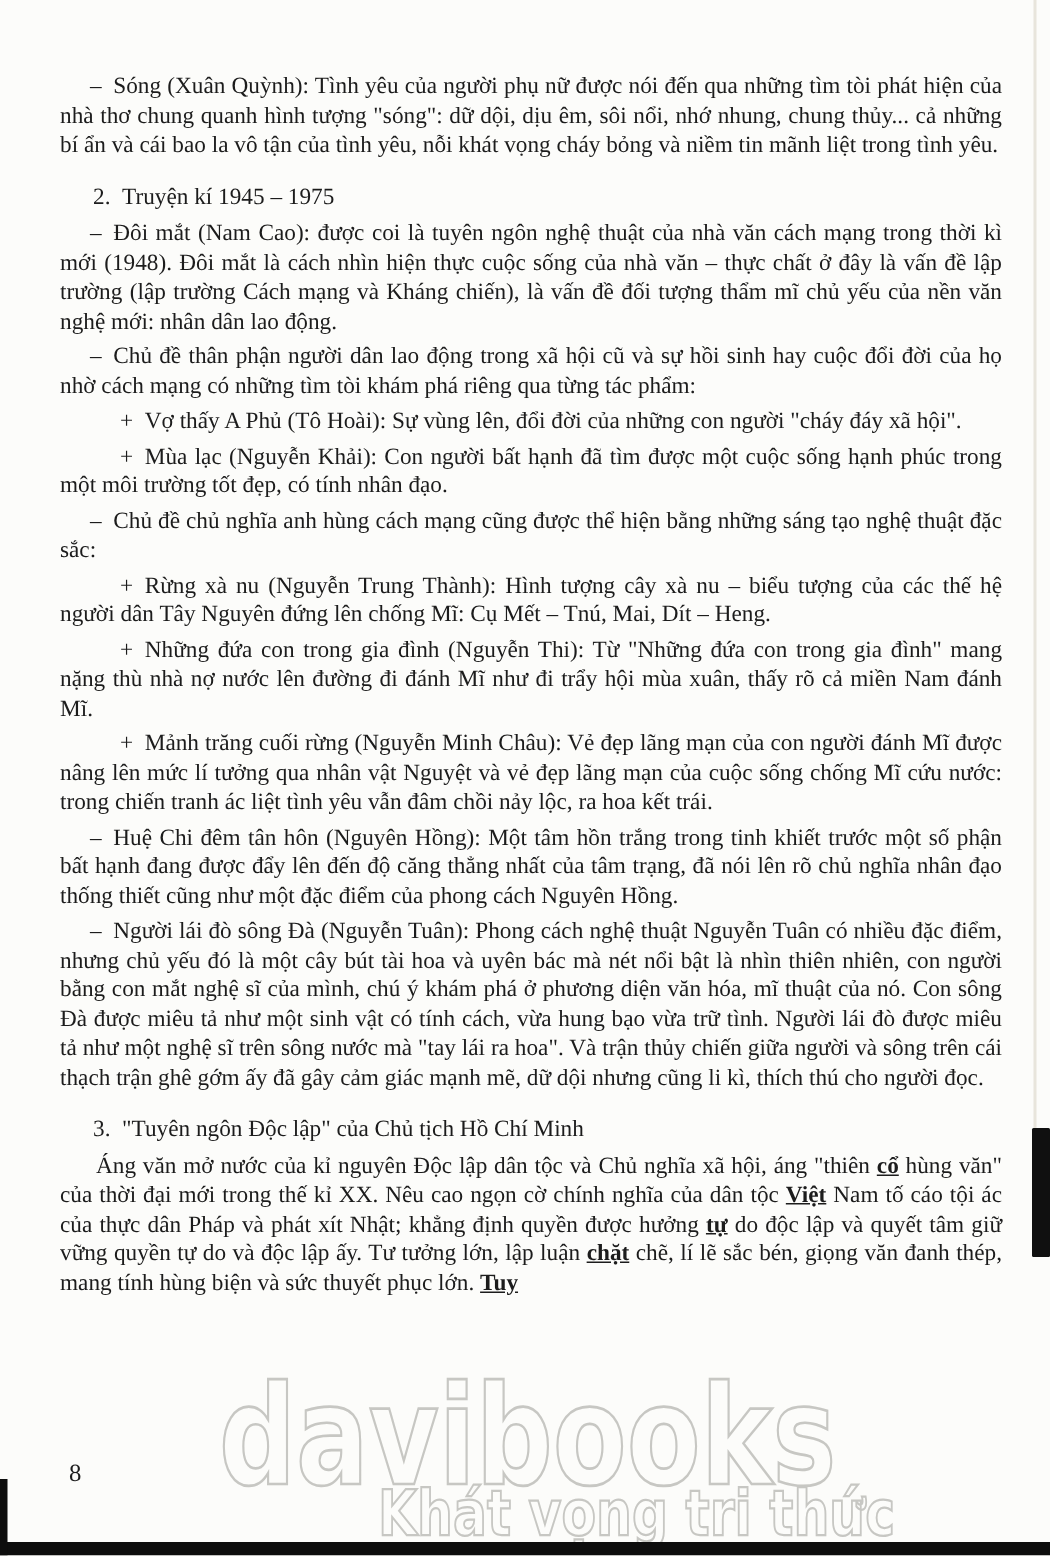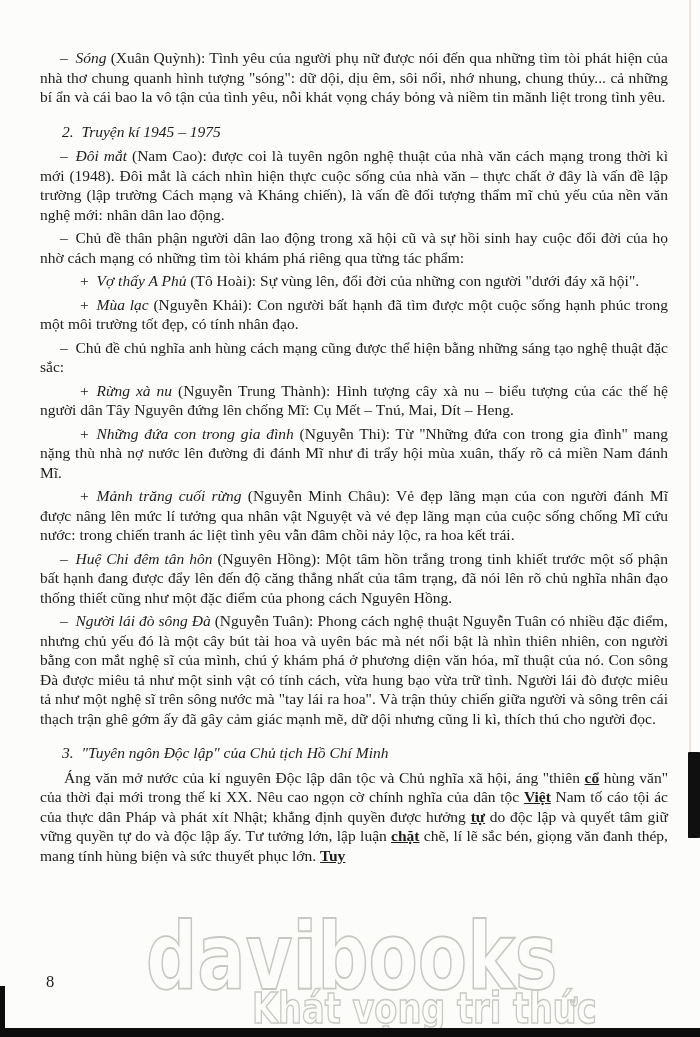--- a/index.html
+++ b/index.html
@@ -16,21 +16,21 @@
     position:absolute;
     left:40px; top:48px; width:628px;
     font-size:15.5px;
     line-height:19.5px;
     text-align:justify;
   }
   .doc p{margin:0 0 4px 0; text-indent:20px;}
   .doc p.item2{text-indent:40px;}
   .doc p.heading{text-indent:22px; margin:15px 0 5px 0;}
   .doc p.plain{text-indent:24px;}
-  .r-i{font-style:italic;}
+  .r-i{}
   .r-b{font-weight:bold;text-decoration:underline;}
   
   .page-number{
     position:absolute; left:46px; top:972px;
     font-size:16.5px; color:#1c1c1c;
   }
   
   .wm{
     position:absolute;
     font-family:"DejaVu Sans", sans-serif;
@@ -73,21 +73,21 @@
   }
 </style>
 </head>
 <body>
 
 <div class="doc" id="doc">
     <p class="item1"><span>– </span><span class="r-i">Sóng</span><span> (Xuân Quỳnh): Tình yêu của người phụ nữ được nói đến qua những tìm tòi phát hiện của nhà thơ chung quanh hình tượng "sóng": dữ dội, dịu êm, sôi nổi, nhớ nhung, chung thủy... cả những bí ẩn và cái bao la vô tận của tình yêu, nỗi khát vọng cháy bỏng và niềm tin mãnh liệt trong tình yêu.</span></p>
     <p class="heading"><span class="r-i">2. Truyện kí 1945 – 1975</span></p>
     <p class="item1"><span>– </span><span class="r-i">Đôi mắt</span><span> (Nam Cao): được coi là tuyên ngôn nghệ thuật của nhà văn cách mạng trong thời kì mới (1948). Đôi mắt là cách nhìn hiện thực cuộc sống của nhà văn – thực chất ở đây là vấn đề lập trường (lập trường Cách mạng và Kháng chiến), là vấn đề đối tượng thẩm mĩ chủ yếu của nền văn nghệ mới: nhân dân lao động.</span></p>
     <p class="item1"><span>– Chủ đề thân phận người dân lao động trong xã hội cũ và sự hồi sinh hay cuộc đổi đời của họ nhờ cách mạng có những tìm tòi khám phá riêng qua từng tác phẩm:</span></p>
-    <p class="item2"><span>+ </span><span class="r-i">Vợ thấy A Phủ</span><span> (Tô Hoài): Sự vùng lên, đổi đời của những con người "dưới đáy xã hội".</span></p>
+    <p class="item2"><span>+ </span><span class="r-i">Vợ thấy A Phủ</span><span> (Tô Hoài): Sự vùng lên, đổi đời của những con người "cháy đáy xã hội".</span></p>
     <p class="item2"><span>+ </span><span class="r-i">Mùa lạc</span><span> (Nguyễn Khải): Con người bất hạnh đã tìm được một cuộc sống hạnh phúc trong một môi trường tốt đẹp, có tính nhân đạo.</span></p>
     <p class="item1"><span>– Chủ đề chủ nghĩa anh hùng cách mạng cũng được thể hiện bằng những sáng tạo nghệ thuật đặc sắc:</span></p>
     <p class="item2"><span>+ </span><span class="r-i">Rừng xà nu</span><span> (Nguyễn Trung Thành): Hình tượng cây xà nu – biểu tượng của các thế hệ người dân Tây Nguyên đứng lên chống Mĩ: Cụ Mết – Tnú, Mai, Dít – Heng.</span></p>
     <p class="item2"><span>+ </span><span class="r-i">Những đứa con trong gia đình</span><span> (Nguyễn Thi): Từ "Những đứa con trong gia đình" mang nặng thù nhà nợ nước lên đường đi đánh Mĩ như đi trẩy hội mùa xuân, thấy rõ cả miền Nam đánh Mĩ.</span></p>
     <p class="item2"><span>+ </span><span class="r-i">Mảnh trăng cuối rừng</span><span> (Nguyễn Minh Châu): Vẻ đẹp lãng mạn của con người đánh Mĩ được nâng lên mức lí tưởng qua nhân vật Nguyệt và vẻ đẹp lãng mạn của cuộc sống chống Mĩ cứu nước: trong chiến tranh ác liệt tình yêu vẫn đâm chồi nảy lộc, ra hoa kết trái.</span></p>
     <p class="item1"><span>– </span><span class="r-i">Huệ Chi đêm tân hôn</span><span> (Nguyên Hồng): Một tâm hồn trắng trong tinh khiết trước một số phận bất hạnh đang được đẩy lên đến độ căng thẳng nhất của tâm trạng, đã nói lên rõ chủ nghĩa nhân đạo thống thiết cũng như một đặc điểm của phong cách Nguyên Hồng.</span></p>
     <p class="item1"><span>– </span><span class="r-i">Người lái đò sông Đà</span><span> (Nguyễn Tuân): Phong cách nghệ thuật Nguyễn Tuân có nhiều đặc điểm, nhưng chủ yếu đó là một cây bút tài hoa và uyên bác mà nét nổi bật là nhìn thiên nhiên, con người bằng con mắt nghệ sĩ của mình, chú ý khám phá ở phương diện văn hóa, mĩ thuật của nó. Con sông Đà được miêu tả như một sinh vật có tính cách, vừa hung bạo vừa trữ tình. Người lái đò được miêu tả như một nghệ sĩ trên sông nước mà "tay lái ra hoa". Và trận thủy chiến giữa người và sông trên cái thạch trận ghê gớm ấy đã gây cảm giác mạnh mẽ, dữ dội nhưng cũng li kì, thích thú cho người đọc.</span></p>
     <p class="heading"><span class="r-i">3. "Tuyên ngôn Độc lập" của Chủ tịch Hồ Chí Minh</span></p>
     <p class="plain"><span>Áng văn mở nước của kỉ nguyên Độc lập dân tộc và Chủ nghĩa xã hội, áng "thiên </span><span class="r-b">cổ</span><span> hùng văn" của thời đại mới trong thế kỉ XX. Nêu cao ngọn cờ chính nghĩa của dân tộc </span><span class="r-b">Việt</span><span> Nam tố cáo tội ác của thực dân Pháp và phát xít Nhật; khẳng định quyền được hưởng </span><span class="r-b">tự</span><span> do độc lập và quyết tâm giữ vững quyền tự do và độc lập ấy. Tư tưởng lớn, lập luận </span><span class="r-b">chặt</span><span> chẽ, lí lẽ sắc bén, giọng văn đanh thép, mang tính hùng biện và sức thuyết phục lớn. </span><span class="r-b">Tuy</span></p>
   </div>

